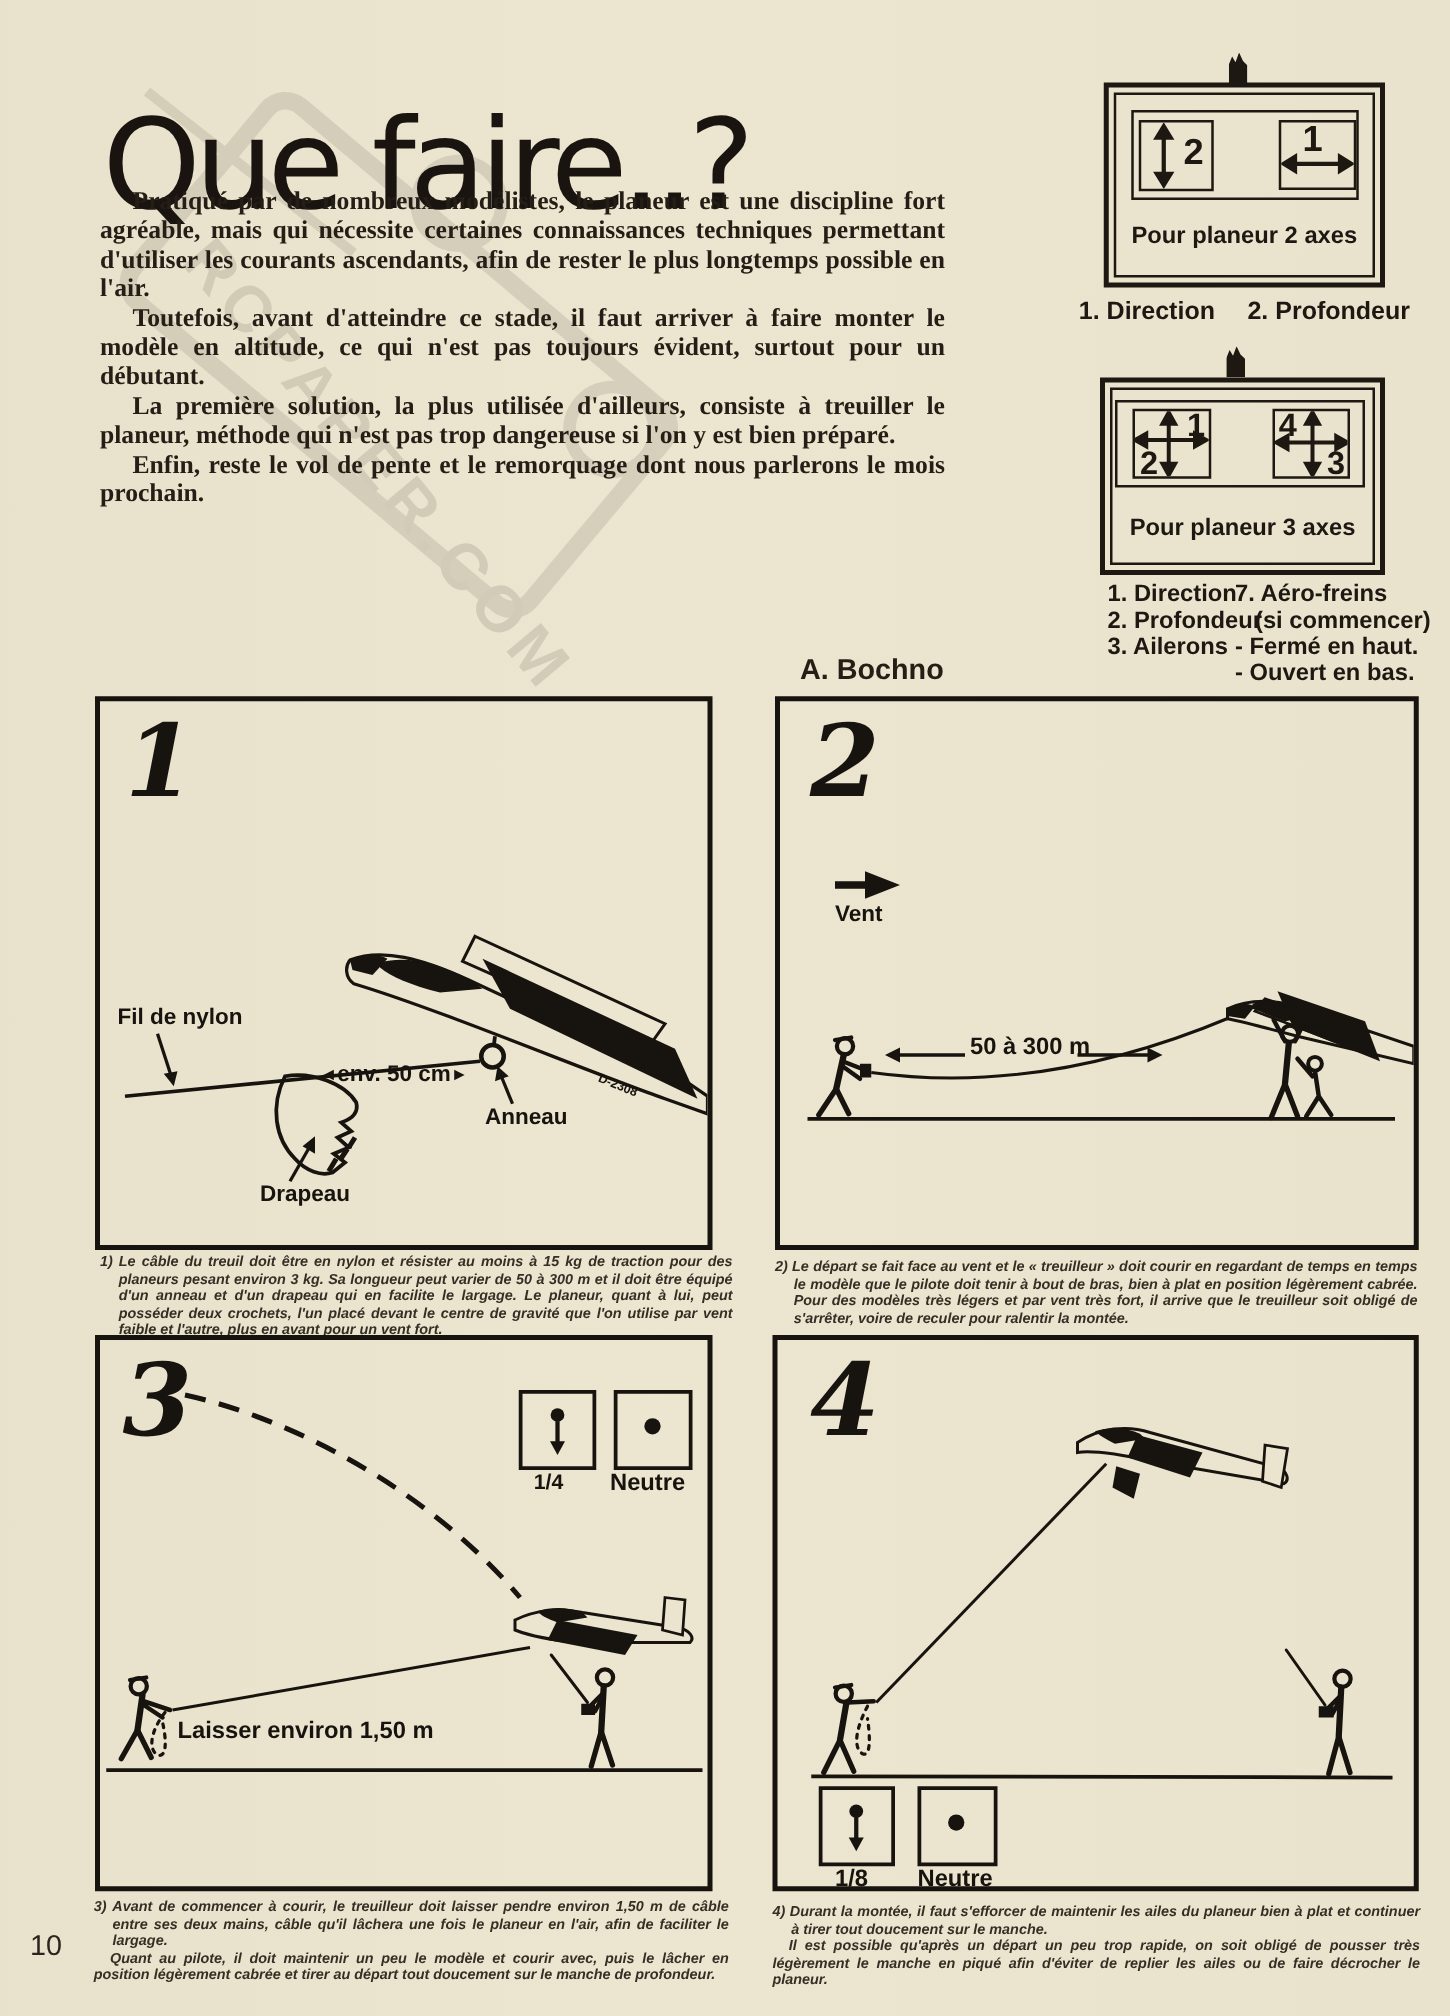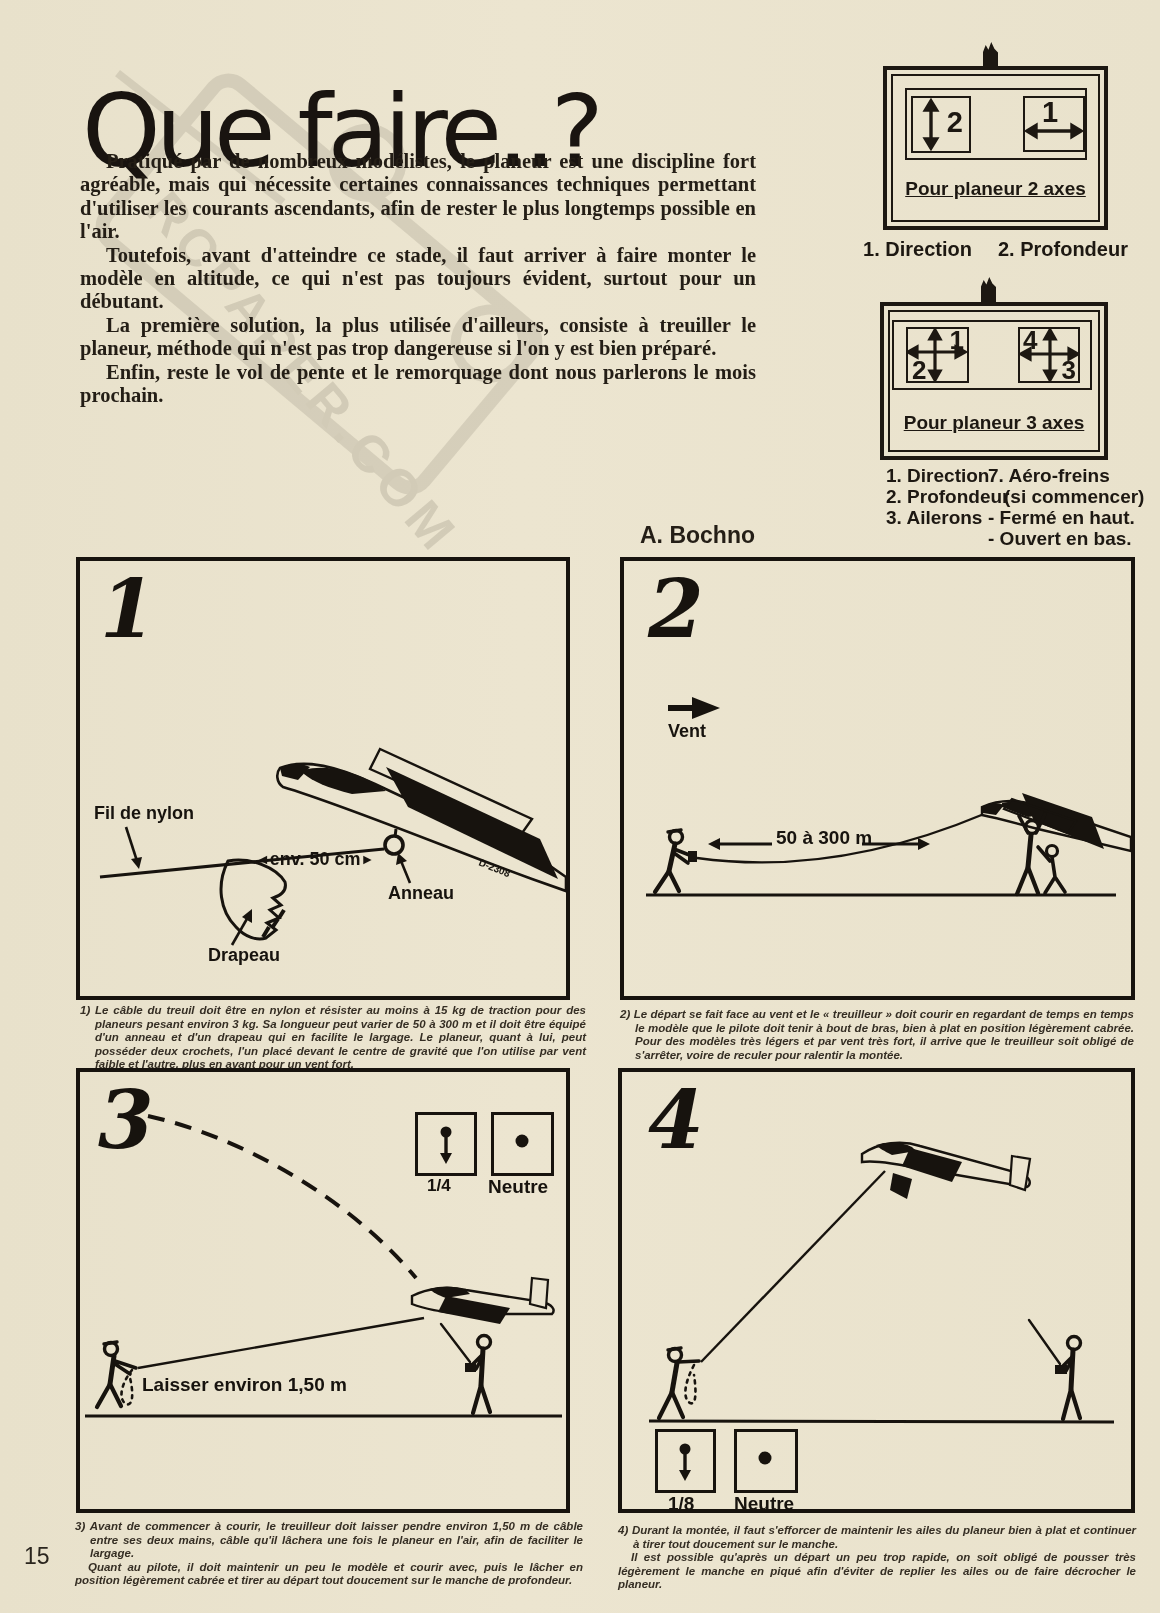--- a/index.html
+++ b/index.html
@@ -33,21 +33,21 @@
   
   .tx{position:absolute;}
   .tx-ant{position:absolute;width:15px;height:26px;background:#1d1812;
     clip-path:polygon(0 38%,18% 12%,36% 30%,55% 0,76% 26%,100% 40%,100% 100%,0 100%);}
   .tx-box{position:absolute;border:4px solid #1d1812;}
   .tx-box .inner{position:absolute;inset:4px;border:2px solid #1d1812;}
   .tx-panel{position:absolute;border:2px solid #1d1812;}
   .stick{position:absolute;border:2.5px solid #1d1812;}
   .stick svg{position:absolute;inset:0;width:100%;height:100%;}
   .stick .num{position:absolute;font-weight:700;font-size:29px;line-height:1;color:#1d1812;}
-  .tx-cap{position:absolute;left:0;right:0;text-align:center;font-weight:700;font-size:19px;color:#1d1812;text-decoration:underline;}
+  .tx-cap{position:absolute;left:0;right:0;text-align:center;font-weight:700;font-size:19px;color:#1d1812;}
   .tx-leg1{position:absolute;left:0;right:0;display:flex;justify-content:center;gap:26px;
     font-weight:700;font-size:20px;color:#1d1812;white-space:nowrap;}
   .tx-leg2{position:absolute;font-weight:700;font-size:19px;line-height:21px;color:#1d1812;white-space:nowrap;}
   .tx-leg2 .ind{padding-left:16px;}
   
   .panel{position:absolute;border:4px solid #17130e;}
   .panel svg{position:absolute;inset:0;width:100%;height:100%;}
   .fignum{position:absolute;font-family:"DejaVu Serif",serif;font-style:italic;font-weight:700;
     font-size:80px;line-height:1;color:#17130e;}
   .plabel{position:absolute;font-weight:700;font-size:18px;color:#17130e;white-space:nowrap;}
@@ -347,14 +347,14 @@
       </svg>
     </div>
     <div class="plabel" style="left:46px;top:421px;font-size:19px;">1/8</div>
     <div class="plabel" style="left:112px;top:421px;font-size:19px;">Neutre</div>
   </div>
   <div class="cap" style="left:618px;top:1524px;width:518px;">
     <p class="hang">4) Durant la montée, il faut s'efforcer de maintenir les ailes du planeur bien à plat et continuer à tirer tout doucement sur le manche.</p>
     <p class="ind">Il est possible qu'après un départ un peu trop rapide, on soit obligé de pousser très légèrement le manche en piqué afin d'éviter de replier les ailes ou de faire décrocher le planeur.</p>
   </div>
 
-  <div class="pageno">15</div>
+  <div class="pageno">10</div>
 </div>
 
 </body></html>

